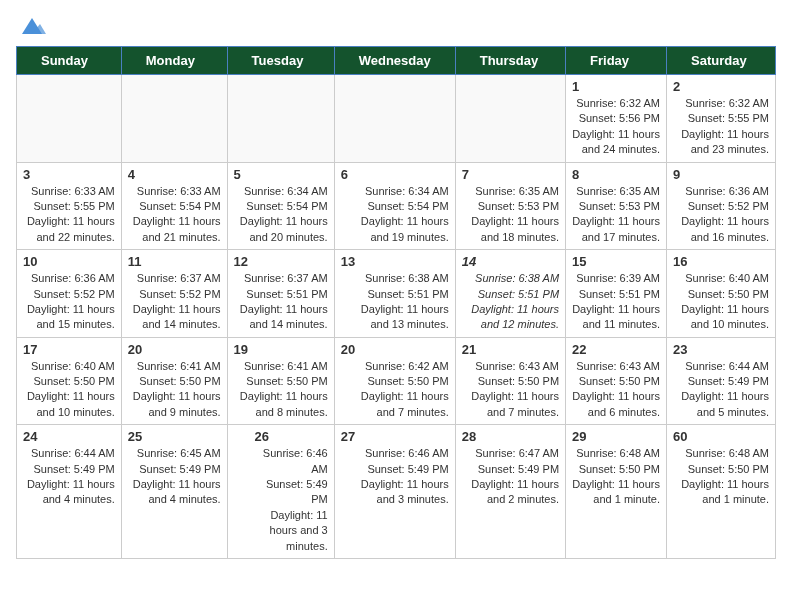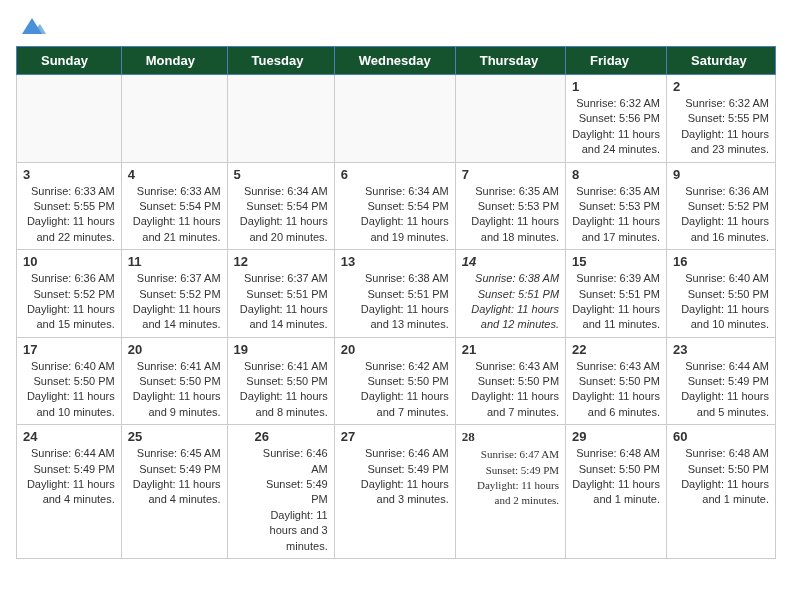--- a/index.html
+++ b/index.html
@@ -169,21 +169,21 @@
             <div class="day-info">Sunrise: 6:45 AM<br>Sunset: 5:49 PM<br>Daylight: 11 hours and 4 minutes.</div>
           </td>
           <td style="min-height: 80px; padding-left: 27px;">
             <div class="day-num">26</div>
             <div class="day-info">Sunrise: 6:46 AM<br>Sunset: 5:49 PM<br>Daylight: 11 hours and 3 minutes.</div>
           </td>
           <td style="min-height: 80px;">
             <div class="day-num">27</div>
             <div class="day-info">Sunrise: 6:46 AM<br>Sunset: 5:49 PM<br>Daylight: 11 hours and 3 minutes.</div>
           </td>
-          <td style="min-height: 80px; font-family: Liberation Serif, serif;">
+          <td style="min-height: 80px;">
             <div class="day-num">28</div>
             <div class="day-info">Sunrise: 6:47 AM<br>Sunset: 5:49 PM<br>Daylight: 11 hours and 2 minutes.</div>
           </td>
           <td style="min-height: 80px;">
             <div class="day-num">29</div>
             <div class="day-info">Sunrise: 6:48 AM<br>Sunset: 5:50 PM<br>Daylight: 11 hours and 1 minute.</div>
           </td>
           <td style="min-height: 80px;">
             <div class="day-num">60</div>
             <div class="day-info">Sunrise: 6:48 AM<br>Sunset: 5:50 PM<br>Daylight: 11 hours and 1 minute.</div>

